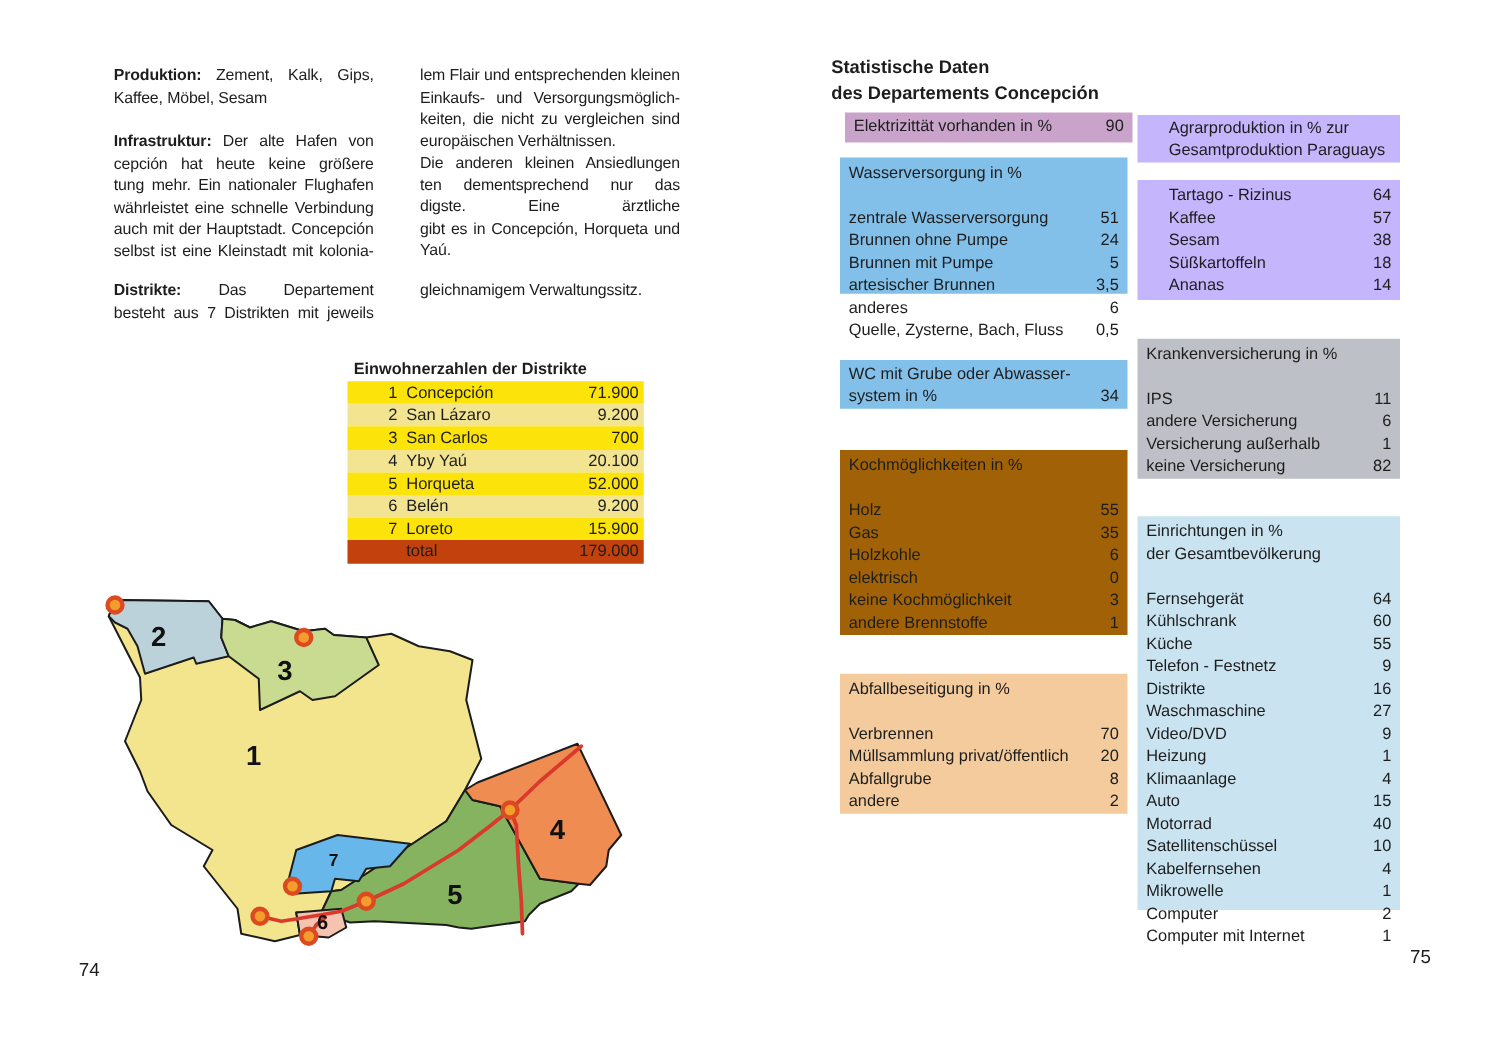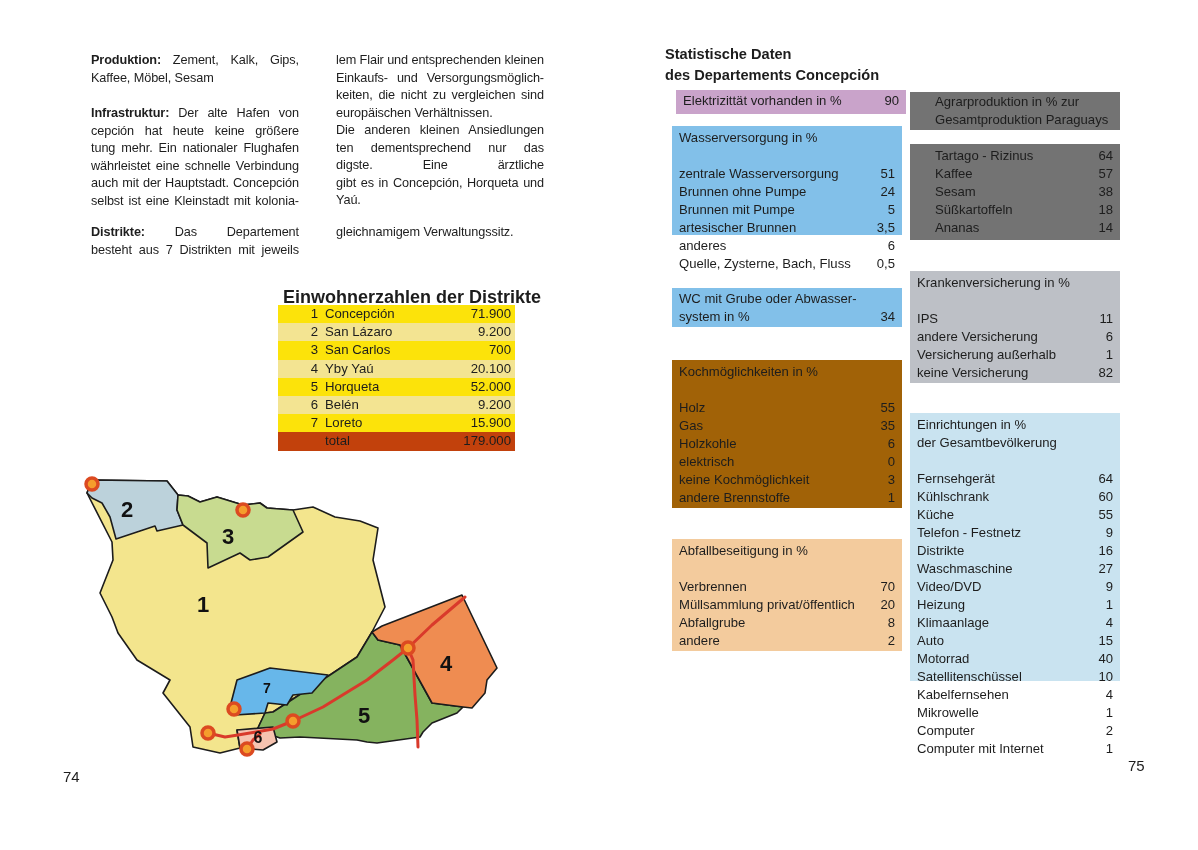--- a/index.html
+++ b/index.html
@@ -5,37 +5,37 @@
   html,body{margin:0;padding:0;}
   body{width:1198px;height:850px;position:relative;background:#fff;
        font-family:"Liberation Sans","DejaVu Sans",sans-serif;color:#1d1d1d;overflow:hidden;}
   
   .para{position:absolute;}
   .line{font-size:12.7px;line-height:17.5px;height:17.5px;overflow:hidden;letter-spacing:-0.1px;margin-left:28px;}
   .line.just{text-align:justify;}
   .line.just::after{content:"";display:inline-block;width:100%;height:0;}
   .lead{font-weight:bold;}
   
-  .ewtitle{position:absolute;left:283px;top:287px;font-size:18px;font-weight:bold;}
+  .ewtitle{position:absolute;left:283px;top:287px;font-size:13px;font-weight:bold;}
   .ewtable{position:absolute;left:278px;top:305px;width:237px;}
   .erow{display:flex;height:18.2px;line-height:18.2px;font-size:13.2px;padding-right:4px;box-sizing:border-box;}
   .enum{width:40px;text-align:right;}
   .ename{margin-left:7px;}
   .eval{margin-left:auto;}
   .bright{background:#fce30a;}
   .pale{background:#f3e492;}
   .total{background:#c2410c;}
   
   .rtitle{position:absolute;left:665px;top:44px;font-size:14.6px;font-weight:bold;line-height:21px;}
   .stat{position:absolute;box-sizing:border-box;padding:3px 7px;font-size:13.1px;}
   .srow{display:flex;justify-content:space-between;height:18px;line-height:18px;}
   .sgap{height:18px;}
   .c-pink{background:#c9a3ca;}
   .c-blue{background:#82c0e9;}
-  .c-green{background:#737373;padding-left:25px;}
+  .c-green{background:#c4b5fd;padding-left:25px;}
   .c-gray{background:#bdc0c6;}
   .c-yellow{background:#a16207;}
   .c-orange{background:#f3cb9d;}
   .c-lblue{background:#c9e3f0;}
   
   .pagenum{position:absolute;font-size:15px;}
   
   #map{position:absolute;left:60px;top:460px;}
   .dist{stroke:#1c1c1c;stroke-width:1.6;stroke-linejoin:round;}
   .road{fill:none;stroke:#d93a2b;stroke-width:3;stroke-linecap:round;stroke-linejoin:round;}
@@ -339,21 +339,21 @@
       <span>Versicherung außerhalb</span>
       <span>1</span>
     </div>
       <div class="srow">
       <span>keine Versicherung</span>
       <span>82</span>
     </div>
     </div>
 </div>
 
-<div class="stat c-lblue" style="left:910px;top:413px;width:210px;height:268px">
+<div class="stat c-lblue" style="left:910px;top:413px;width:210px;height:315px">
   <div class="srow">
       <span>Einrichtungen in %</span>
     </div>
   <div class="srow">
       <span>der Gesamtbevölkerung</span>
     </div>
   <div class="sgap"></div>
   <div>
 
   <div class="srow">

